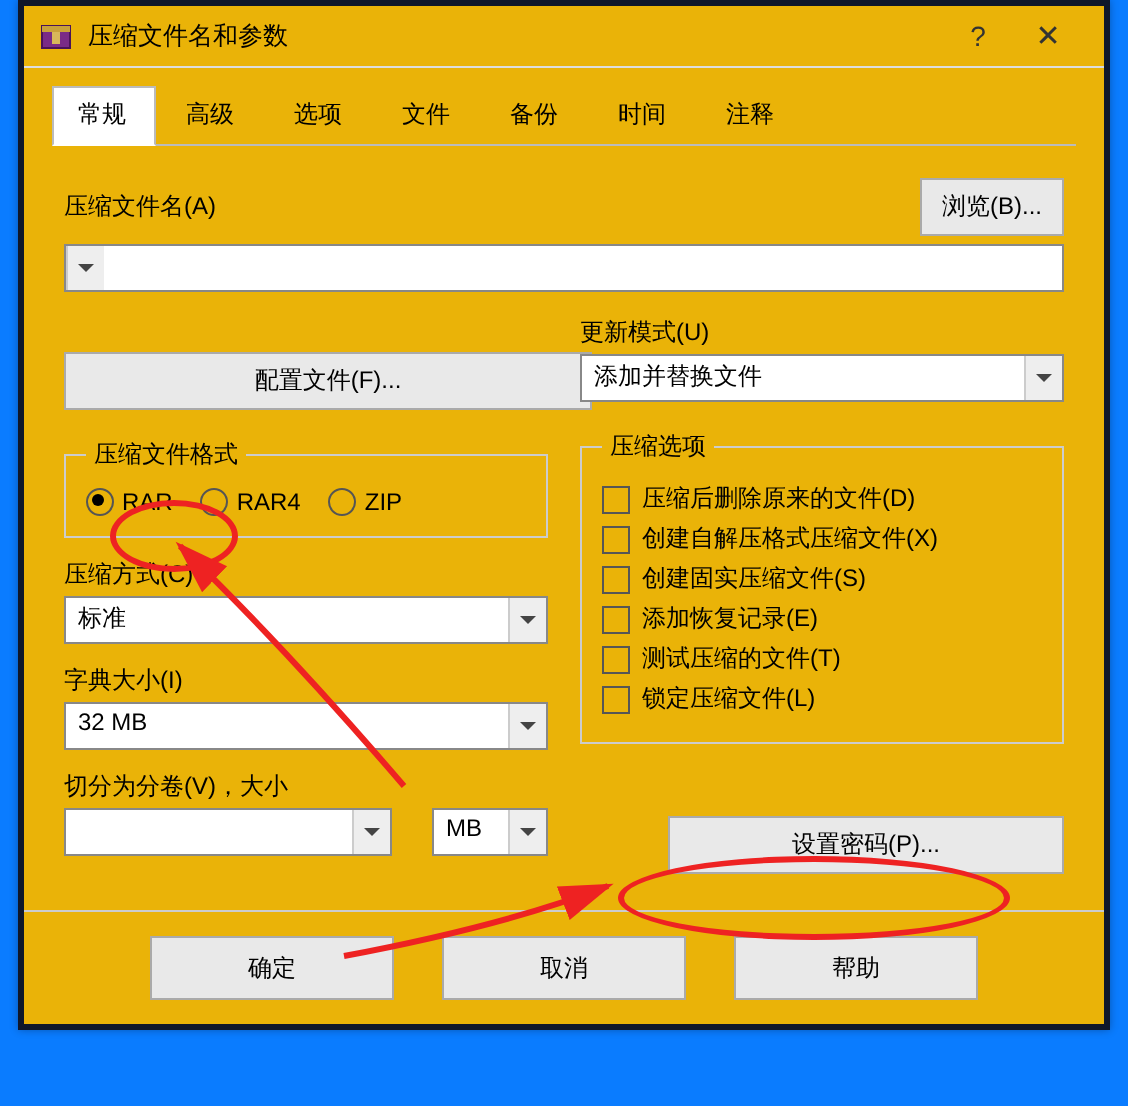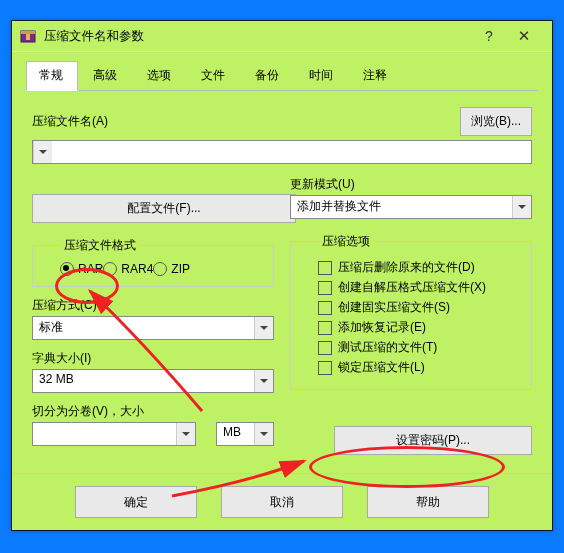--- a/index.html
+++ b/index.html
@@ -1,17 +1,17 @@
 <!DOCTYPE html>
 <html><head>
 <meta charset="utf-8">
 <style>
   html,body{margin:0;padding:0;height:100%;background:#0a7cff;}
   body{font:12px "Microsoft YaHei","Segoe UI",sans-serif;color:#000;}
-  .window{position:relative;background:#bef264;border:1px solid #0f172a;width:540px;margin:20px auto;box-shadow:0 0 4px rgba(0,0,0,.3);}
+  .window{position:relative;background:#eab308;border:3px solid #0f172a;width:540px;margin:0 auto;box-shadow:0 0 4px rgba(0,0,0,.3);}
   .titlebar{display:flex;align-items:center;height:30px;padding:0 8px;border-bottom:1px solid #ddd;}
   .titlebar .icon{width:16px;height:16px;margin-right:8px;display:inline-block;position:relative;}
   .titlebar .icon svg{width:16px;height:16px;display:block;}
   .titlebar .title{font-size:12.5px;flex:1;}
   .titlebar .help{width:30px;text-align:center;font-size:14px;color:#333;}
   .titlebar .close{width:40px;text-align:center;font-size:15px;color:#333;}
   .content{padding:8px 14px 14px 14px;}
   .tabs{display:flex;border-bottom:1px solid #bbb;margin-bottom:12px;}
   .tab{padding:5px 14px 6px;border:1px solid transparent;border-bottom:none;position:relative;top:1px;cursor:default;}
   .tab.active{background:#fff;border-color:#bbb;border-bottom:1px solid #fff;padding-left:12px;}
@@ -21,23 +21,23 @@
   .btn.wide{width:180px;}
   .btn.full{flex:1;}
   .btn.bottom{width:100px;height:26px;text-align:right;}
   .combo{display:flex;border:1px solid #888;height:22px;background:#fff;}
   .combo .val{flex:1;padding:2px 6px;}
   .combo .arrow{width:18px;display:flex;align-items:center;justify-content:center;border-left:1px solid #ccc;background:#eee;}
   .combo .arrow::after{content:"";border:4px solid transparent;border-top-color:#444;margin-top:4px;}
   .sel{background:#0078d7;color:#fff;padding:0 1px;}
   .col2{display:flex;gap:16px;margin-top:12px;}
   .left,.right{flex:1;}
-  fieldset{border:1px solid #ccc;padding:6px 27px 10px;margin:0 0 10px 0;}
+  fieldset{border:1px solid #ccc;padding:6px 10px 10px;margin:0 0 10px 0;}
   legend{padding:0 4px;font-size:12px;}
-  .radios{display:flex;align-items:center;margin-top:2px;}
+  .radios{display:flex;gap:14px;align-items:center;margin-top:2px;}
   .radios label{display:flex;align-items:center;gap:4px;}
   .radio{width:12px;height:12px;border:1px solid #555;border-radius:50%;display:inline-block;position:relative;}
   .radio.checked::after{content:"";position:absolute;top:2px;left:2px;width:6px;height:6px;background:#000;border-radius:50%;}
   .chks label{display:flex;align-items:center;gap:6px;margin:3px 0;}
   .chk{width:12px;height:12px;border:1px solid #555;display:inline-block;}
   .split{display:flex;gap:20px;align-items:center;}
   .split .combo{flex:1;}
   .pwrow{display:flex;gap:10px;}
   .footer{border-top:1px solid #ccc;padding:12px 14px;display:flex;justify-content:center;gap:24px;}
   

